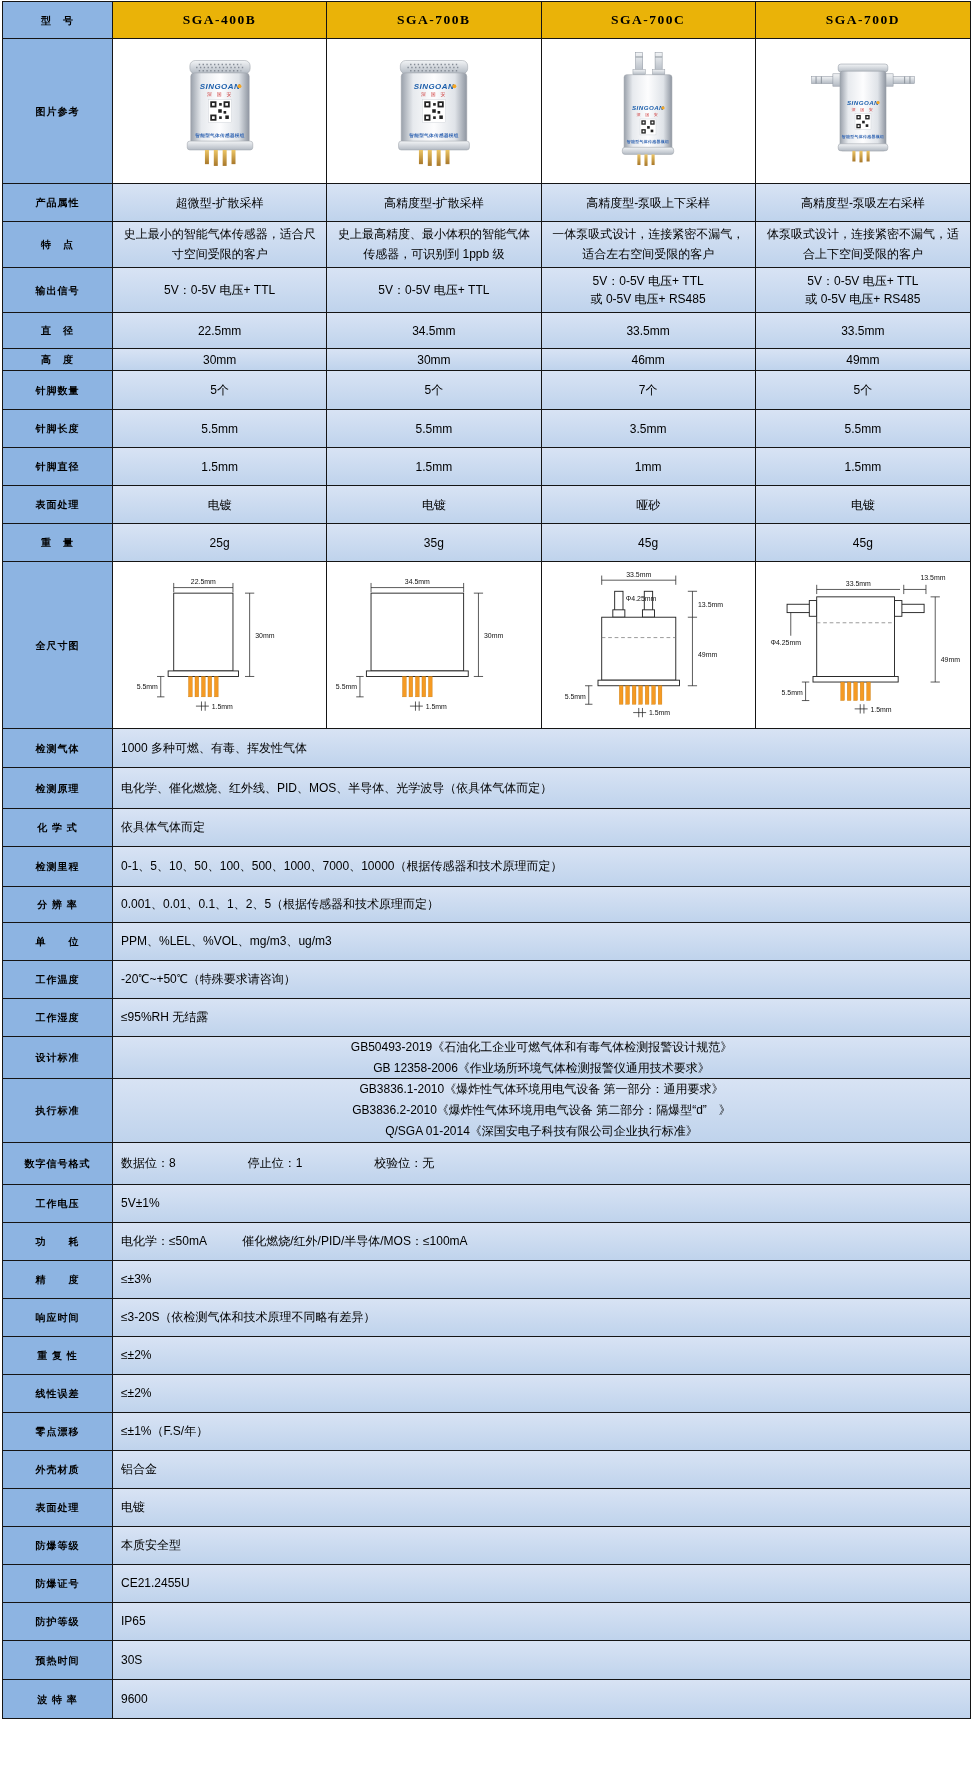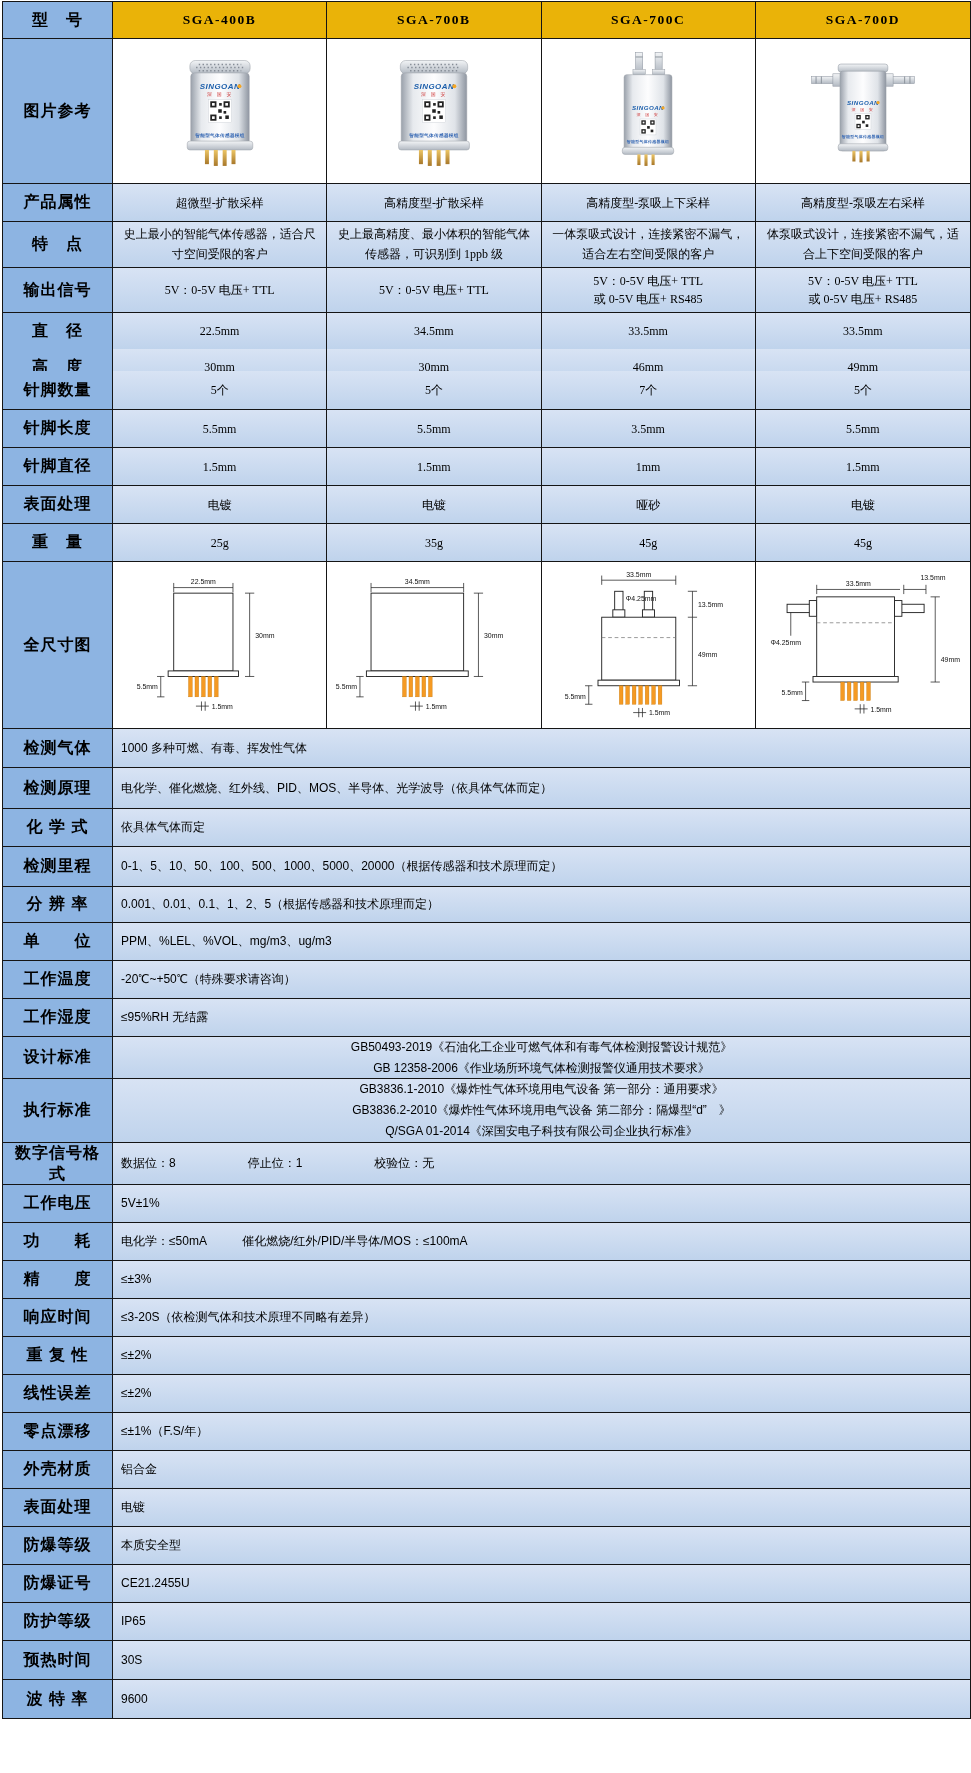--- a/index.html
+++ b/index.html
@@ -4,23 +4,23 @@
 <style>
   html,body{margin:0;padding:0;background:#fff;font-family:"Liberation Sans",sans-serif;color:#000;}
   .page{width:971px;}
   .tbl{width:967px;margin:1px 2px;border:1px solid #151515;}
   .row{display:grid;grid-template-columns:110px 1fr 1fr 1fr 1fr;}
   .row.m{grid-template-columns:110px 1fr;}
   .cell{box-sizing:border-box;border-right:1px solid #151515;border-bottom:1px solid #151515;
         display:flex;align-items:center;justify-content:center;overflow:hidden;}
   .cell:last-child{border-right:none;}
   .row:last-child .cell{border-bottom:none;}
-  .lbl{background:#8DB4E2;font-weight:bold;font-size:16px;letter-spacing:1px;text-align:center;line-height:1.3;padding:0 4px;}
+  .lbl{background:#8DB4E2;font-weight:bold;font-size:10px;letter-spacing:1px;text-align:center;line-height:1.3;padding:0 4px;}
   .hdr{background:#eab308;font-weight:bold;font-size:13.5px;font-family:"Liberation Serif",serif;letter-spacing:1.5px;}
-  .val{background:linear-gradient(#D8E3F4,#BFD3EC);font-size:12px;text-align:center;padding:18px 8px;line-height:1.5;flex-direction:column;font-family:Liberation Serif, serif;}
+  .val{background:linear-gradient(#D8E3F4,#BFD3EC);font-size:12px;text-align:center;padding:10px 8px;line-height:1.5;flex-direction:column;}
   .val .l2{font-weight:bold;font-weight:normal;}
   .white{background:#fff;padding:0;}
   .mv{background:linear-gradient(#D8E3F4,#BFD3EC);justify-content:flex-start;text-align:left;
       font-size:12px;padding:2px 8px;white-space:pre-wrap;line-height:1.4;}
   .mv.lines{flex-direction:column;align-items:center;justify-content:center;gap:4px;}
   svg text{font-family:"Liberation Sans",sans-serif;}
   .pb{font-size:9px;font-weight:bold;font-style:italic;fill:#1B5EAB;text-anchor:middle;letter-spacing:.5px;}
   .pr{font-size:5.5px;fill:#C33;text-anchor:middle;letter-spacing:2px;}
   .pc{font-size:5.2px;font-weight:bold;fill:#3A6BB5;text-anchor:middle;letter-spacing:.4px;}
   .dm{font-size:7.5px;fill:#111;}
@@ -436,21 +436,21 @@
   <div class="row m" style="height:41px">
         <div class="cell lbl">检测原理</div>
         <div class="cell mv">电化学、催化燃烧、红外线、PID、MOS、半导体、光学波导（依具体气体而定）</div>
       </div>
   <div class="row m" style="height:38px">
         <div class="cell lbl">化 学 式</div>
         <div class="cell mv">依具体气体而定</div>
       </div>
   <div class="row m" style="height:40px">
         <div class="cell lbl">检测里程</div>
-        <div class="cell mv">0-1、5、10、50、100、500、1000、5000、20000（根据传感器和技术原理而定）</div>
+        <div class="cell mv">0-1、5、10、50、100、500、1000、7000、10000（根据传感器和技术原理而定）</div>
       </div>
   <div class="row m" style="height:36px">
         <div class="cell lbl">分 辨 率</div>
         <div class="cell mv">0.001、0.01、0.1、1、2、5（根据传感器和技术原理而定）</div>
       </div>
   <div class="row m" style="height:38px">
         <div class="cell lbl">单　　位</div>
         <div class="cell mv">PPM、%LEL、%VOL、mg/m3、ug/m3</div>
       </div>
   <div class="row m" style="height:38px">

